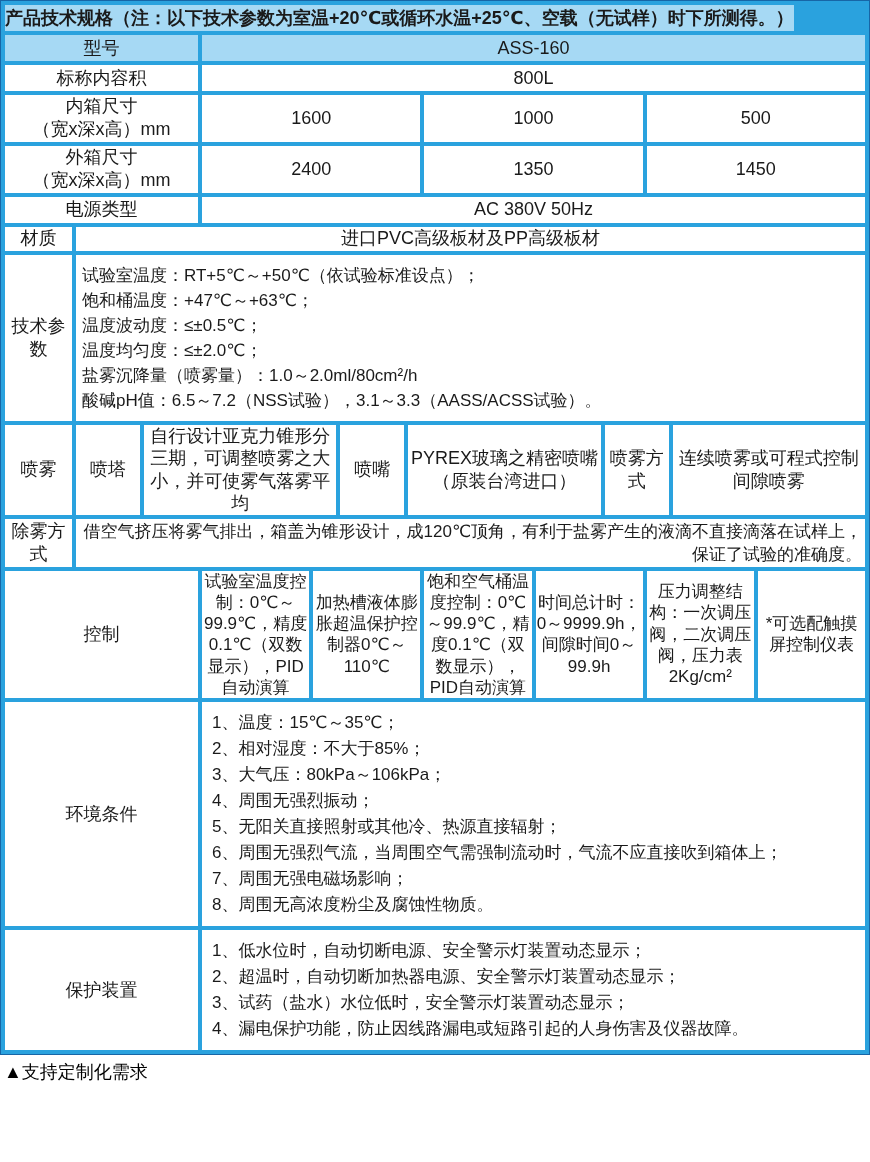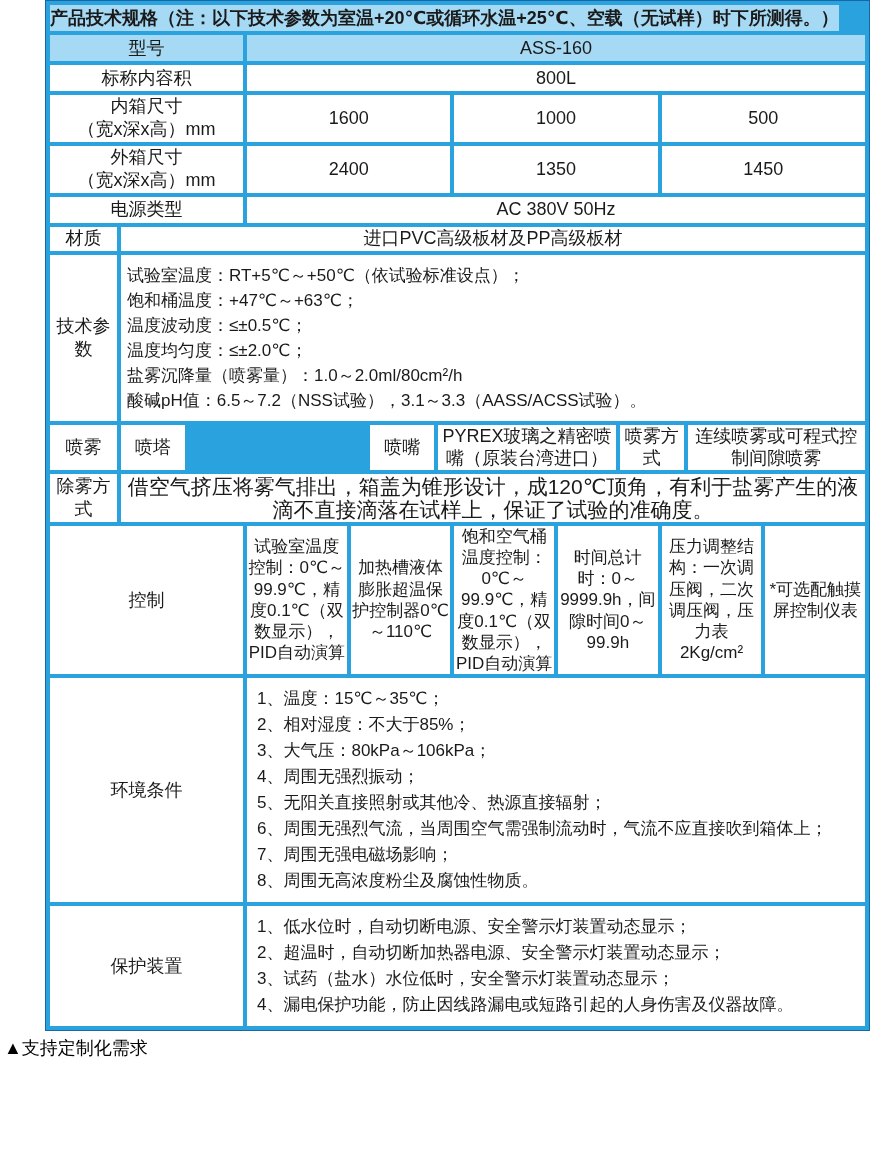--- a/index.html
+++ b/index.html
@@ -15,21 +15,20 @@
     overflow: hidden;
   }
   
   .tbl {
     background: #2aa2de;
     border: 1px solid #1766a6;
     padding: 4px;
     display: flex;
     flex-direction: column;
     gap: 4px;
-    margin-left: 45px;
   }
   .t-row { display: flex; gap: 4px; }
   .cell {
     background: #ffffff;
     display: flex;
     align-items: center;
     justify-content: center;
     text-align: center;
     font-size: 18px;
     line-height: 1.25;
@@ -60,22 +59,22 @@
   .tech-lines  .ln { line-height: 25px; }
   .env-lines   { padding: 8px 10px; }
   .env-lines   .ln { line-height: 26px; }
   .prot-lines  { padding: 8px 10px; }
   .prot-lines  .ln { line-height: 26px; }
   .defog-text {
     flex: 1;
     background: #ffffff;
     display: flex;
     align-items: center;
-    text-align: center;
-    font-size: 21px;
+    text-align: right;
+    font-size: 17px;
     line-height: 23px;
     padding: 1px 3px;
     min-height: 46px;
   }
   .two-line { flex-direction: column; line-height: 1.3; }
   .footnote {
     font-size: 18px;
     color: #000000;
     padding: 5px 0 0 4px;
   }
@@ -144,20 +143,21 @@
         <div class="ln">盐雾沉降量（喷雾量）：1.0～2.0ml/80cm²/h</div>
         <div class="ln">酸碱pH值：6.5～7.2（NSS试验），3.1～3.3（AASS/ACSS试验）。</div>
       </div>
     </div>
 
     <div class="t-row">
       <div class="cell lbl-b">喷雾</div>
       <div class="stack">
         <div class="t-row" style="flex:1">
           <div class="cell lbl-c h-26">喷塔</div>
+          <div class="cell val h-26">自行设计亚克力锥形分三期，可调整喷雾之大小，并可使雾气落雾平均</div>
         </div>
         <div class="t-row" style="flex:1">
           <div class="cell lbl-c h-26">喷嘴</div>
           <div class="cell val h-26">PYREX玻璃之精密喷嘴（原装台湾进口）</div>
         </div>
         <div class="t-row" style="flex:1">
           <div class="cell lbl-c h-26">喷雾方式</div>
           <div class="cell val h-26">连续喷雾或可程式控制间隙喷雾</div>
         </div>
       </div>

